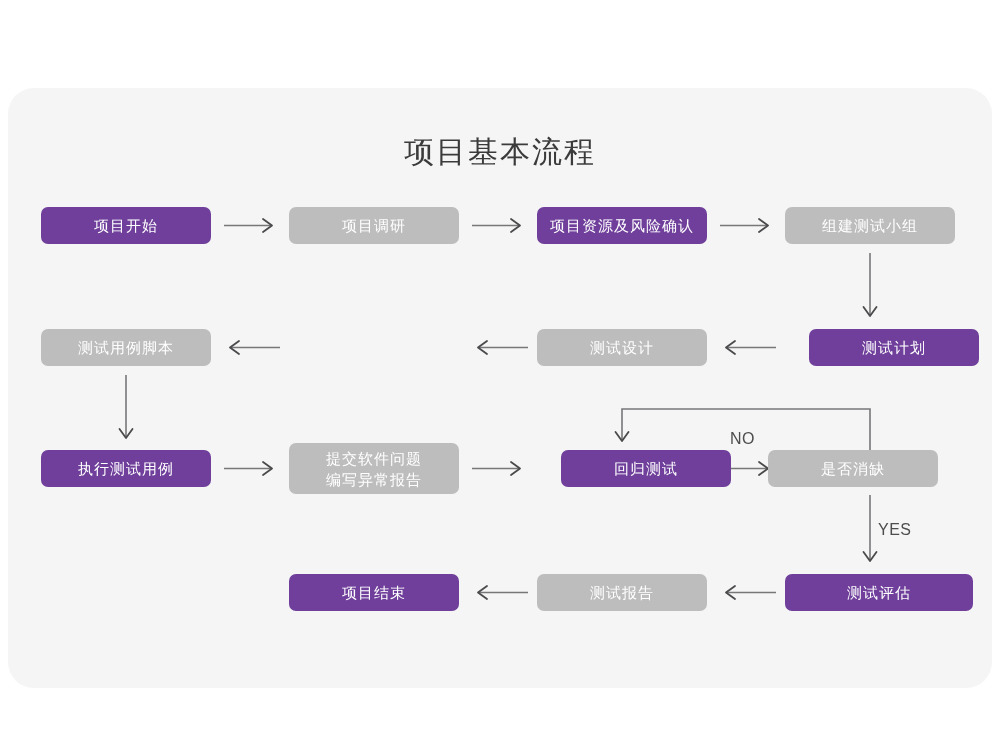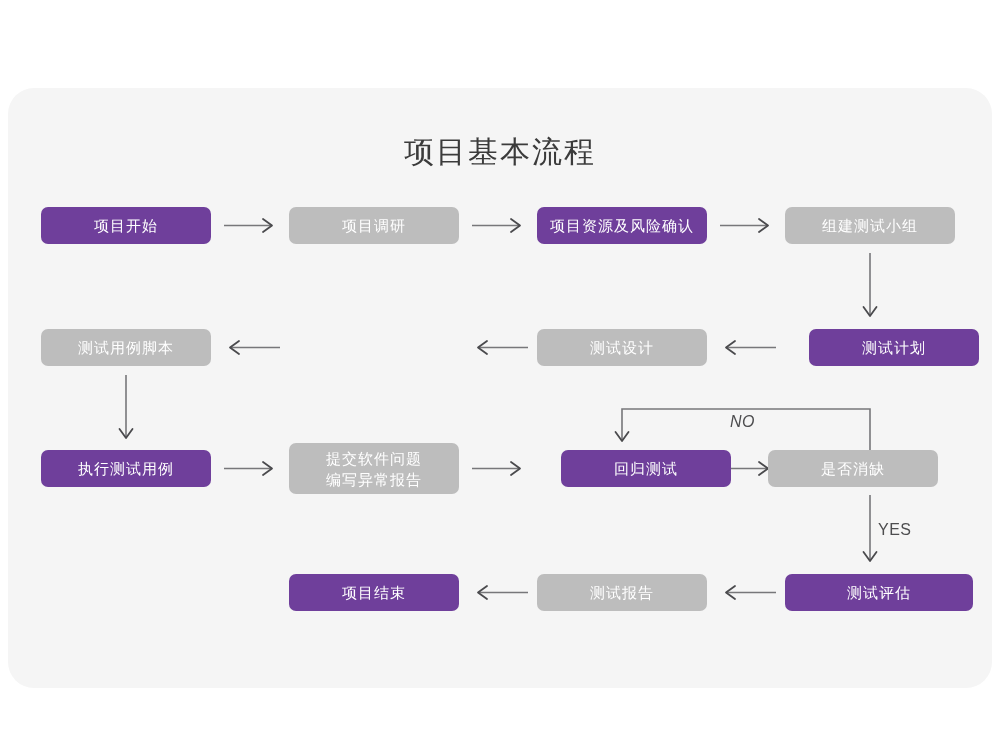--- a/index.html
+++ b/index.html
@@ -175,16 +175,16 @@
   <div class="node purple" style="left: 785px; top: 329px; width: 170px; height: 37px; margin-left: 24px;">测试计划</div>
   <div class="node purple" style="left: 41px; top: 450px; width: 170px; height: 37px;">执行测试用例</div>
   <div class="node gray" style="left: 289px; top: 443px; width: 170px; height: 51px;">提交软件问题
 编写异常报告</div>
   <div class="node purple" style="left: 537px; top: 450px; width: 170px; height: 37px; margin-left: 24px;">回归测试</div>
   <div class="node gray" style="left: 768px; top: 450px; width: 170px; height: 37px;">是否消缺</div>
   <div class="node purple" style="left: 289px; top: 574px; width: 170px; height: 37px;">项目结束</div>
   <div class="node gray" style="left: 537px; top: 574px; width: 170px; height: 37px;">测试报告</div>
   <div class="node purple" style="left: 785px; top: 574px; width: 188px; height: 37px;">测试评估</div>
 
-  <div class="edge-label" style="left: 730px; top: 413px; font-style: italic;">NO</div>
+  <div class="edge-label" style="left: 730px; top: 430px;">NO</div>
   <div class="edge-label" style="left: 878px; top: 521px;">YES</div>
 
 </div>
 
 </body></html>

